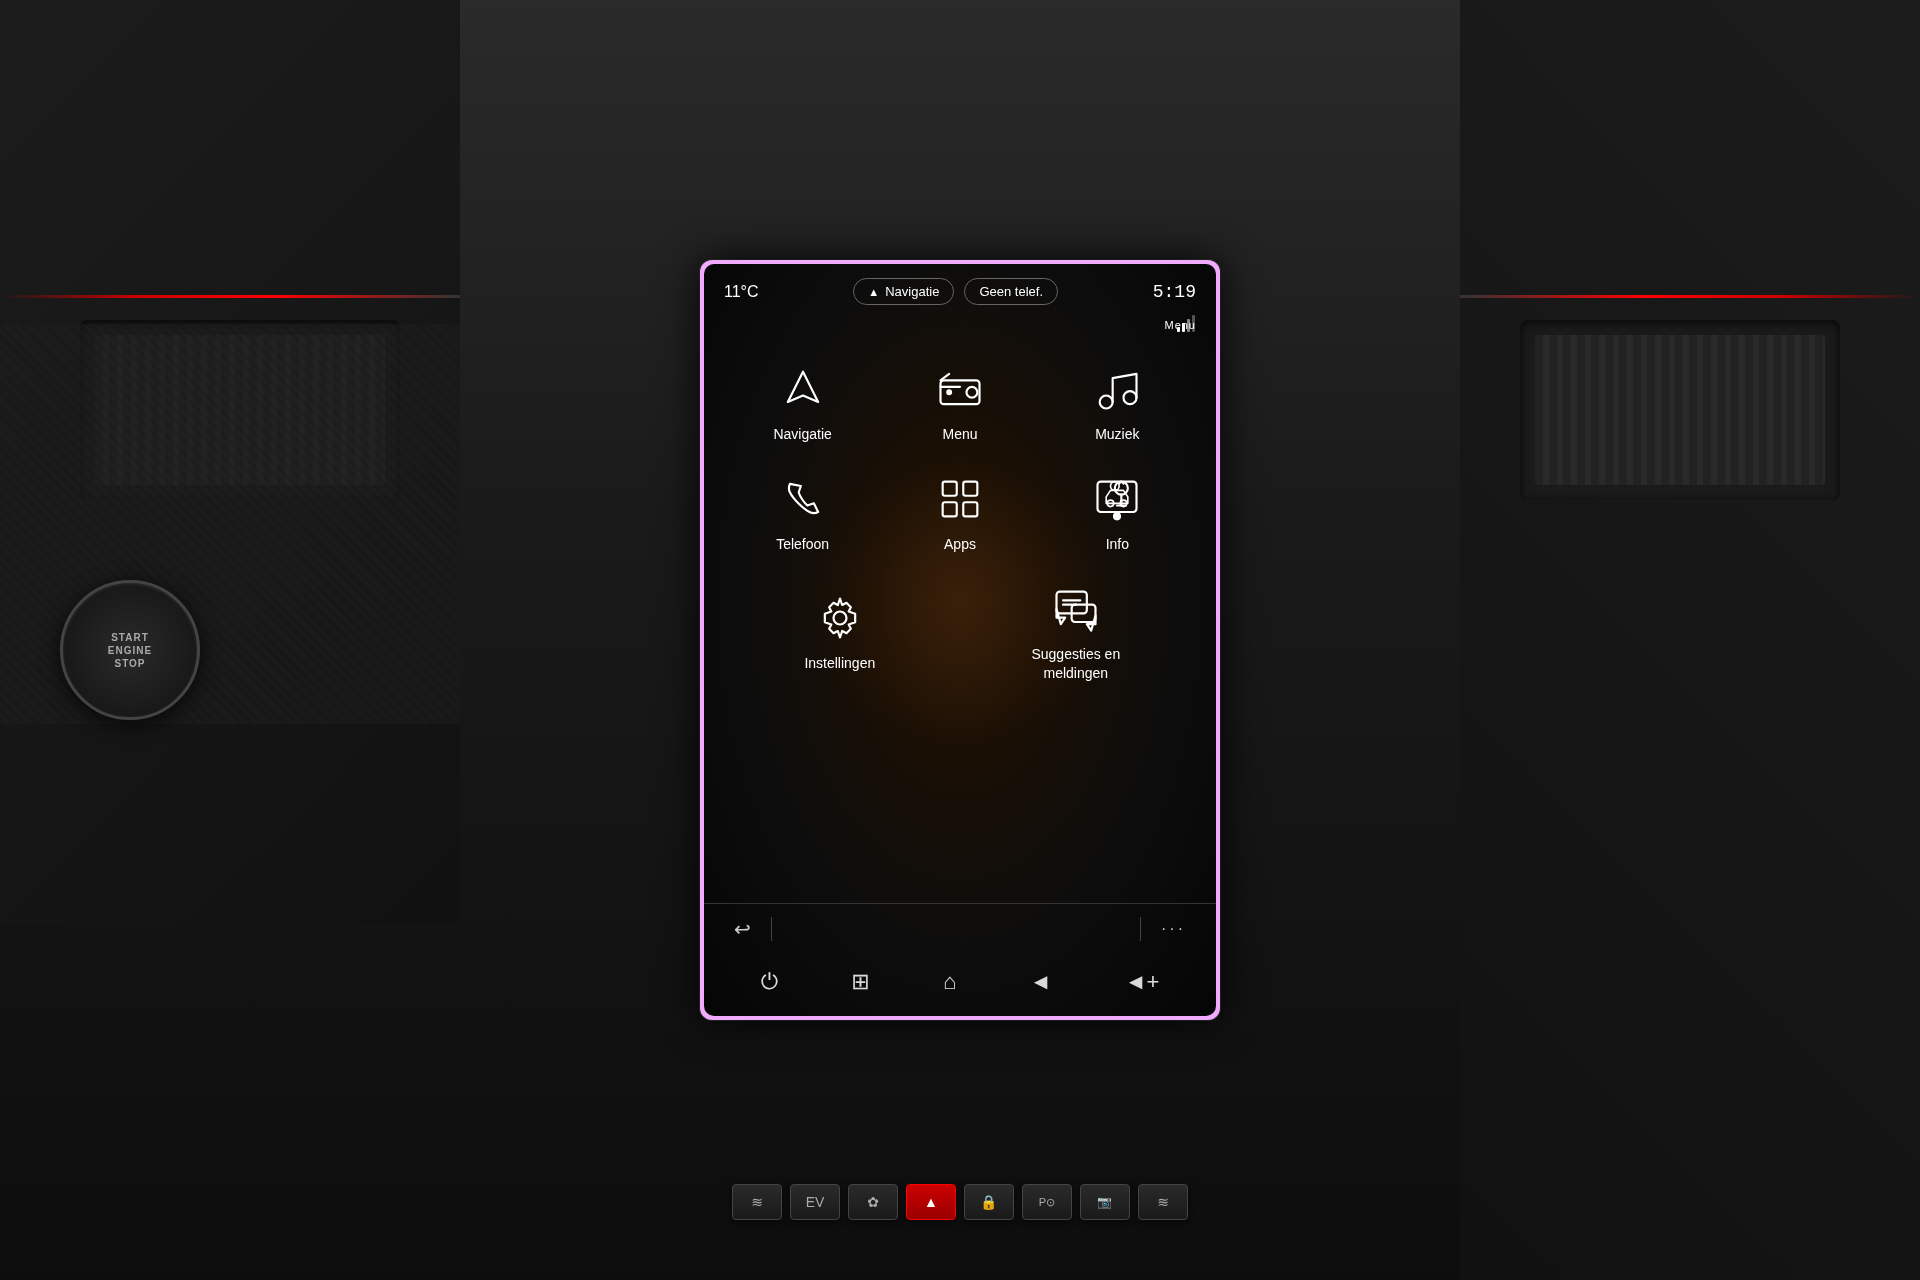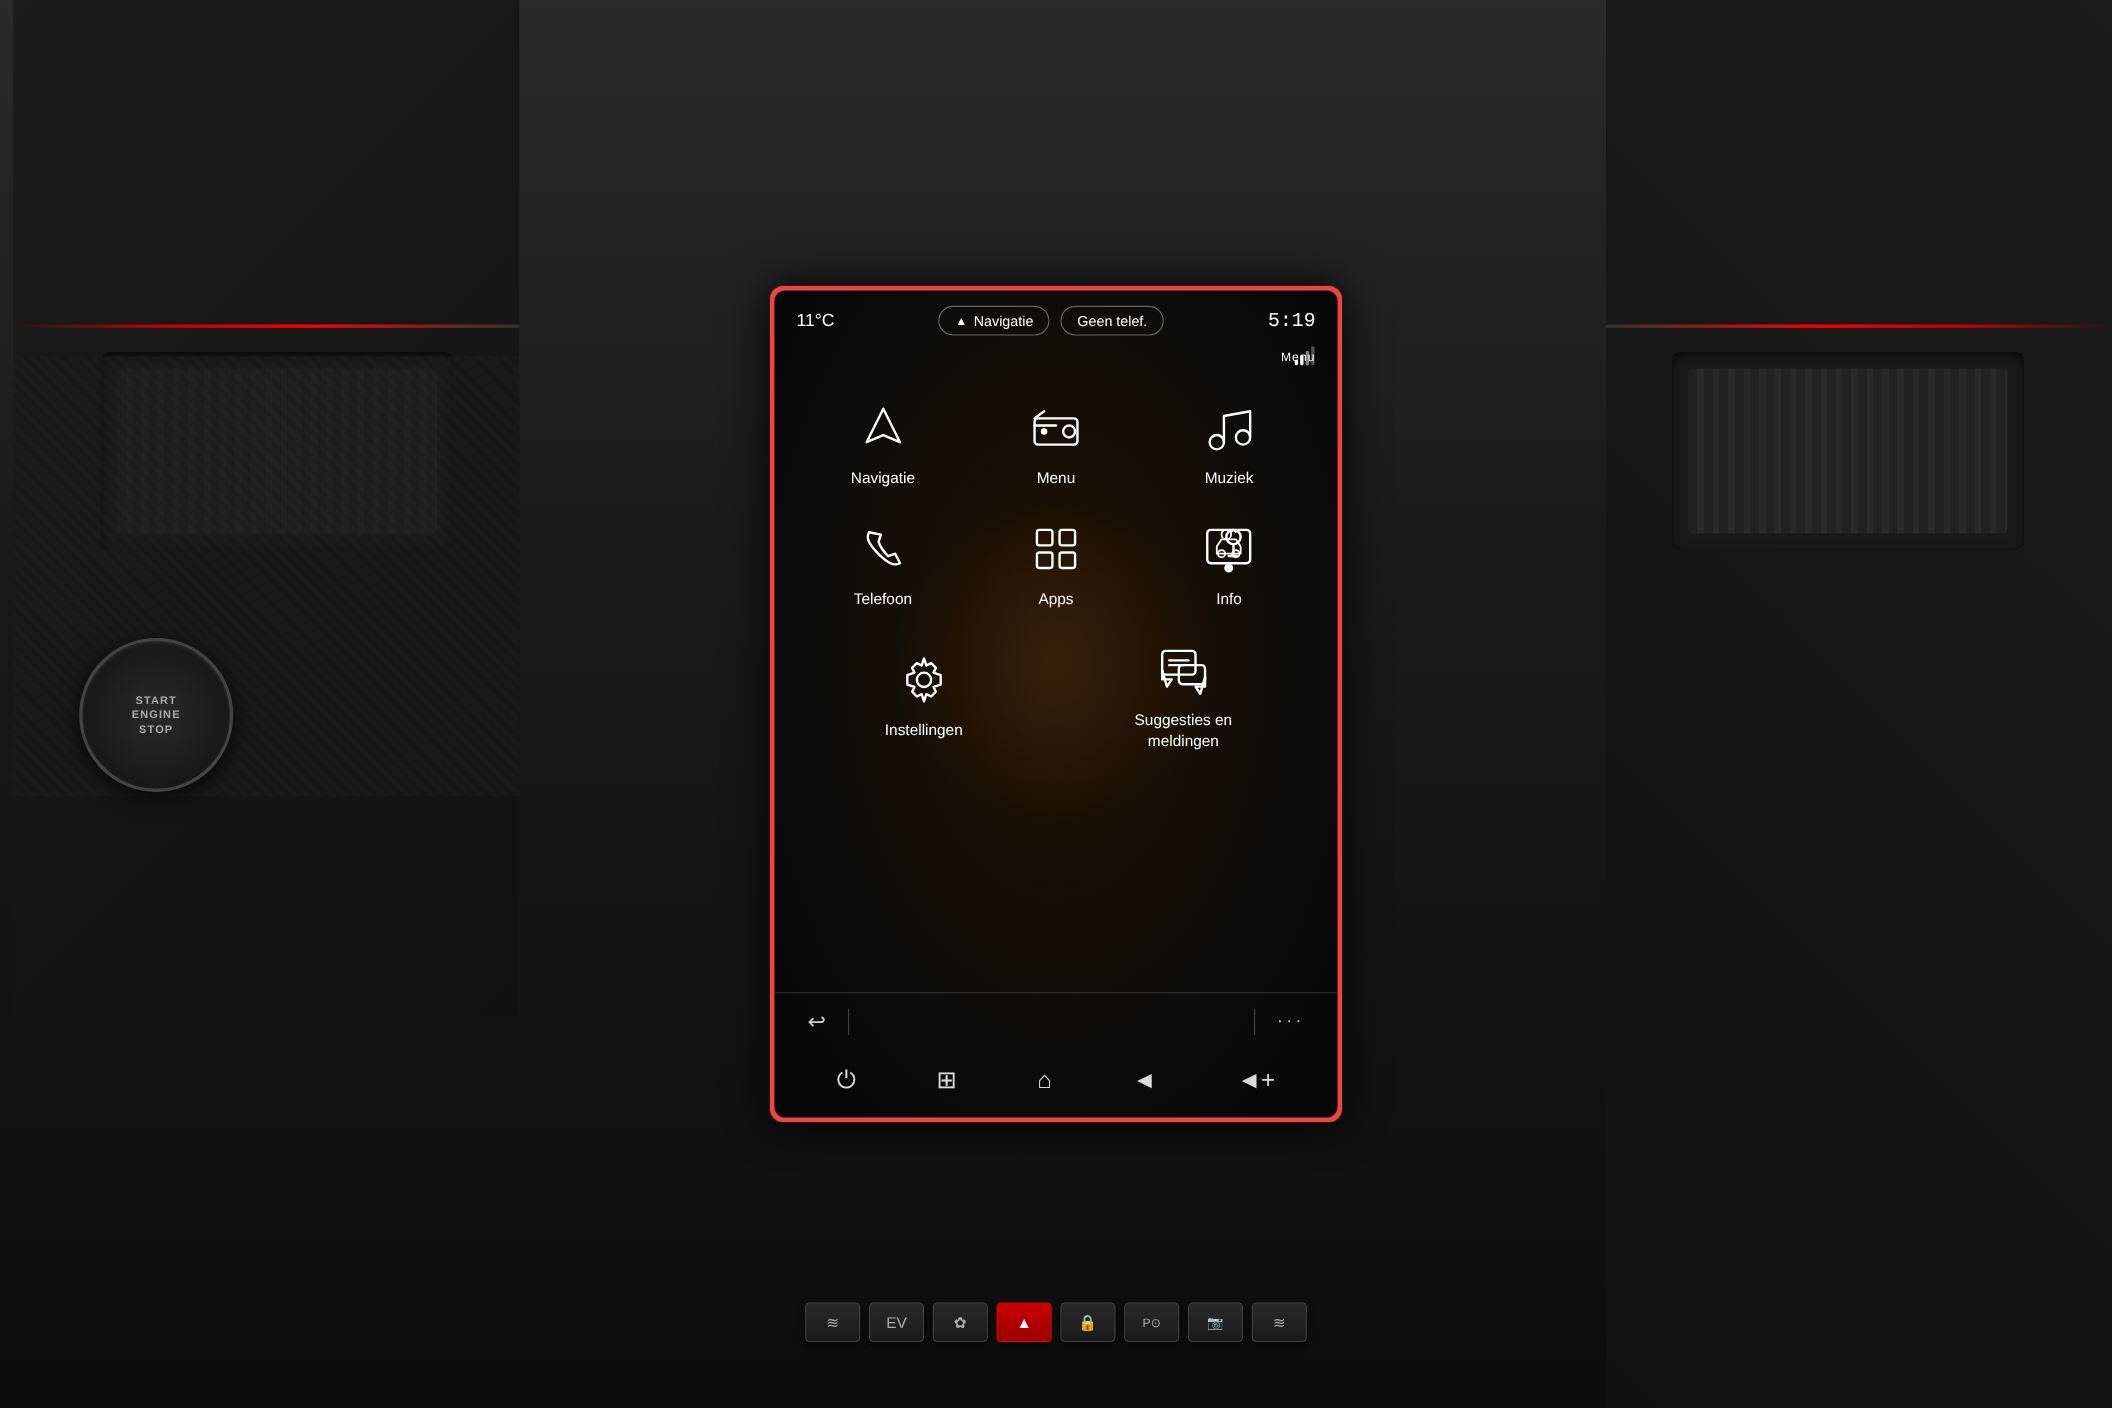--- a/index.html
+++ b/index.html
@@ -18,21 +18,21 @@
     
     .dashboard-bg {
       position: absolute;
       inset: 0;
       background: linear-gradient(180deg, #2a2a2a 0%, #1a1a1a 40%, #0d0d0d 100%);
     }
 
     
     .left-panel {
       position: absolute;
-      left: 12px;
+      left: 0;
       top: 0;
       width: 460px;
       height: 924px;
       background: linear-gradient(135deg, #1c1c1c 0%, #111 100%);
     }
 
     
     .right-panel {
       position: absolute;
       right: 0;
@@ -165,21 +165,21 @@
     .screen-container {
       position: relative;
       width: 520px;
       height: 760px;
       z-index: 10;
     }
 
     .screen-bezel {
       width: 100%;
       height: 100%;
-      background: #ef4444;
+      background: #f0abfc;
       border-radius: 12px;
       padding: 4px;
       box-shadow: 0 0 40px rgba(0,0,0,0.9), 0 0 0 1px #333;
     }
 
     .screen {
       width: 100%;
       height: 100%;
       background: radial-gradient(ellipse at 50% 45%, #2a1a08 0%, #1a0f04 25%, #0d0d0d 60%, #050505 100%);
       border-radius: 10px;

